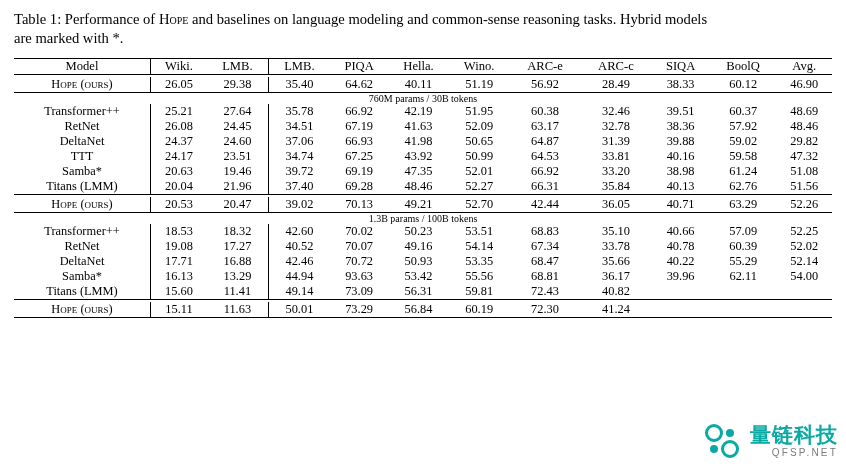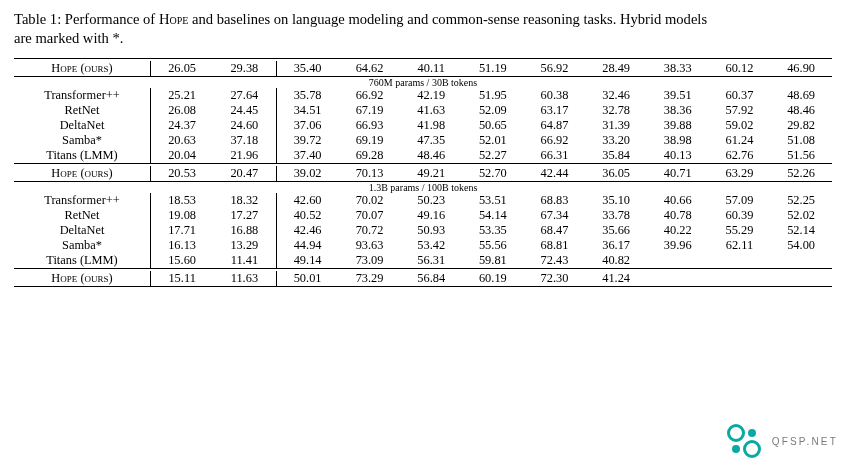--- a/index.html
+++ b/index.html
@@ -113,20 +113,34 @@
 <div class="wrap">
 
   <div class="caption">
     <span class="lbl">Table 1:</span>
     <span>Performance of </span><span class="sc">Hope</span><span> and baselines on language modeling and common-sense reasoning tasks. Hybrid models are marked with *.</span>
   </div>
 
   <table class="main">
     <tbody>
 
+      <tr class="hdr rule-top">
+        <td class="model-col">Model</td>
+        <td class="">Wiki.</td>
+        <td class="sep">LMB.</td>
+        <td>LMB.</td>
+        <td>PIQA</td>
+        <td>Hella.</td>
+        <td>Wino.</td>
+        <td>ARC-e</td>
+        <td>ARC-c</td>
+        <td>SIQA</td>
+        <td>BoolQ</td>
+        <td>Avg.</td>
+      </tr>
     <tr class="spacer rule-thin">
           <td colspan="12"></td>
         </tr>
         <tr class="datarow hope-row">
           <td class="model-col sc">Hope (ours)</td>
           <td>26.05</td>
           <td class="sep">29.38</td>
           <td>35.40</td>
           <td>64.62</td>
           <td>40.11</td>
@@ -176,23 +190,37 @@
           <td>66.93</td>
           <td>41.98</td>
           <td>50.65</td>
           <td>64.87</td>
           <td>31.39</td>
           <td>39.88</td>
           <td>59.02</td>
           <td>29.82</td>
         </tr>
         <tr class="datarow">
+          <td class="model-col">TTT</td>
+          <td>24.17</td>
+          <td class="sep">23.51</td>
+          <td>34.74</td>
+          <td>67.25</td>
+          <td>43.92</td>
+          <td>50.99</td>
+          <td>64.53</td>
+          <td>33.81</td>
+          <td>40.16</td>
+          <td>59.58</td>
+          <td>47.32</td>
+        </tr>
+        <tr class="datarow">
           <td class="model-col">Samba*</td>
           <td>20.63</td>
-          <td class="sep">37.18</td>
+          <td class="sep">19.46</td>
           <td>39.72</td>
           <td>69.19</td>
           <td>47.35</td>
           <td>52.01</td>
           <td>66.92</td>
           <td>33.20</td>
           <td>38.98</td>
           <td>61.24</td>
           <td>51.08</td>
         </tr>
@@ -326,15 +354,16 @@
 <div class="watermark">
   <div class="wm-logo">
     <svg width="42" height="42" viewBox="0 0 42 42" aria-hidden="true">
       <circle cx="13" cy="13" r="7.5" fill="none" stroke="#0aa9a2" stroke-width="3"></circle>
       <circle cx="29" cy="29" r="7.5" fill="none" stroke="#0aa9a2" stroke-width="3"></circle>
       <circle cx="29" cy="13" r="4" fill="#0aa9a2"></circle>
       <circle cx="13" cy="29" r="4" fill="#0aa9a2"></circle>
     </svg>
   </div>
   <div class="wm-text">
+    <div class="wm-main">量链科技</div>
     <div class="wm-sub">QFSP.NET</div>
   </div>
 </div>
 
 </body></html>

